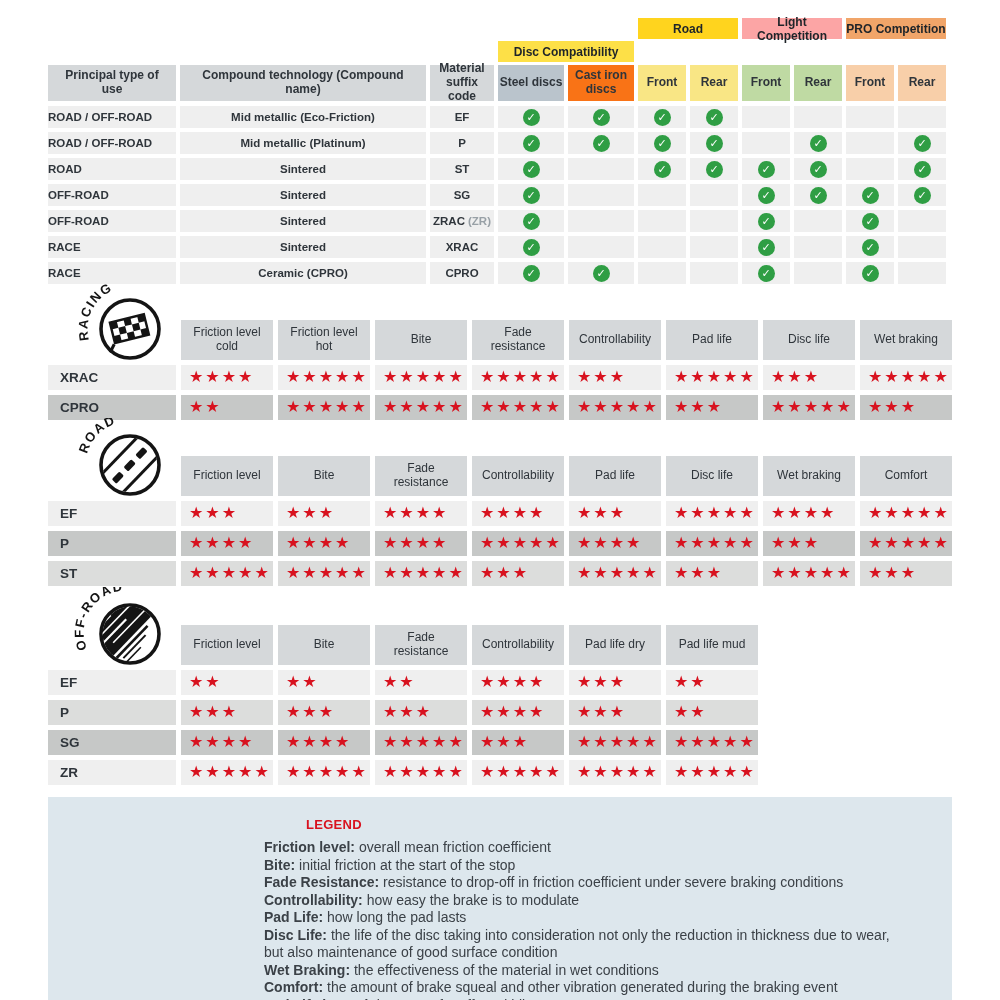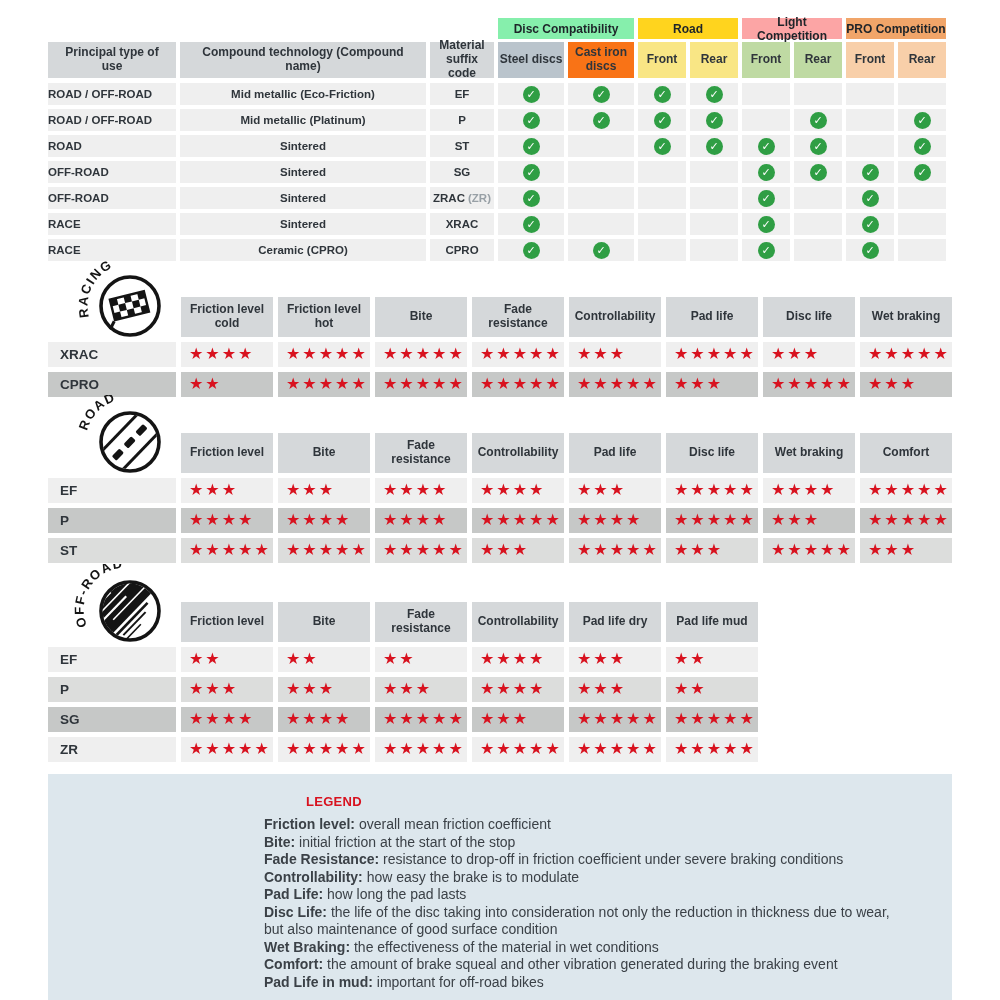--- a/index.html
+++ b/index.html
@@ -27,21 +27,21 @@
     font-family:"DejaVu Sans",sans-serif;line-height:1;}
 
   
   .rsec{position:relative;}
   #racing{margin-top:36px;}
   #road{margin-top:36px;}
   #offroad{margin-top:39px;}
   .rg8{display:grid;grid-template-columns:128px repeat(8,92px);column-gap:5px;}
   .rg6{display:grid;grid-template-columns:128px repeat(6,92px);column-gap:5px;}
   .rhead .cell{background:#d5d8da;height:40px;justify-content:center;text-align:center;
-    font-weight:bold;font-size:12px;line-height:1.15;padding:0 4px;}
+    font-weight:normal;font-size:12px;line-height:1.15;padding:0 4px;}
   .rhead .spacer{background:transparent;}
   .rrow{margin-top:5px;}
   .rrow .cell{height:25px;}
   .rlabel{padding-left:12px;font-weight:bold;font-size:13.5px;}
   .starcell{padding-left:8px;}
   .stars{color:#d8121f;font-size:16px;letter-spacing:2px;line-height:1;
     font-family:"DejaVu Sans",sans-serif;margin-top:-2px;}
   .sh-l{background:#efefef;}
   .sh-m{background:#dcdddc;}
   .sh-d{background:#c6c8c7;}
@@ -56,21 +56,21 @@
   .lterm{font-weight:bold;}
 </style>
 </head>
 <body>
 
 <div class="page">
 
   <div>
     <div class="cgrid ghrow">
       <div class="gspace"></div>
-      <div class="ghead" style="background-color: #86efac;">Disc Compatibility</div>
+      <div class="ghead" style="background-color: #fde047; margin-top: 23px;">Disc Compatibility</div>
       <div class="ghead" style="background-color: rgb(255, 212, 30);">Road</div>
       <div class="ghead" style="background-color: #fca5a5; text-align: center;">Light Competition</div>
       <div class="ghead" style="background-color: rgb(241, 165, 105);">PRO Competition</div>
     </div>
     <div class="cgrid shrow">
       <div class="cell thead">Principal type of use</div>
       <div class="cell thead">Compound technology (Compound name)</div>
       <div class="cell thead">Material suffix code</div>
       <div class="cell subcell" style="background-color: rgb(186, 196, 204);">Steel discs</div>
       <div class="cell subcell" style="background-color: #f97316;">Cast iron discs</div>

